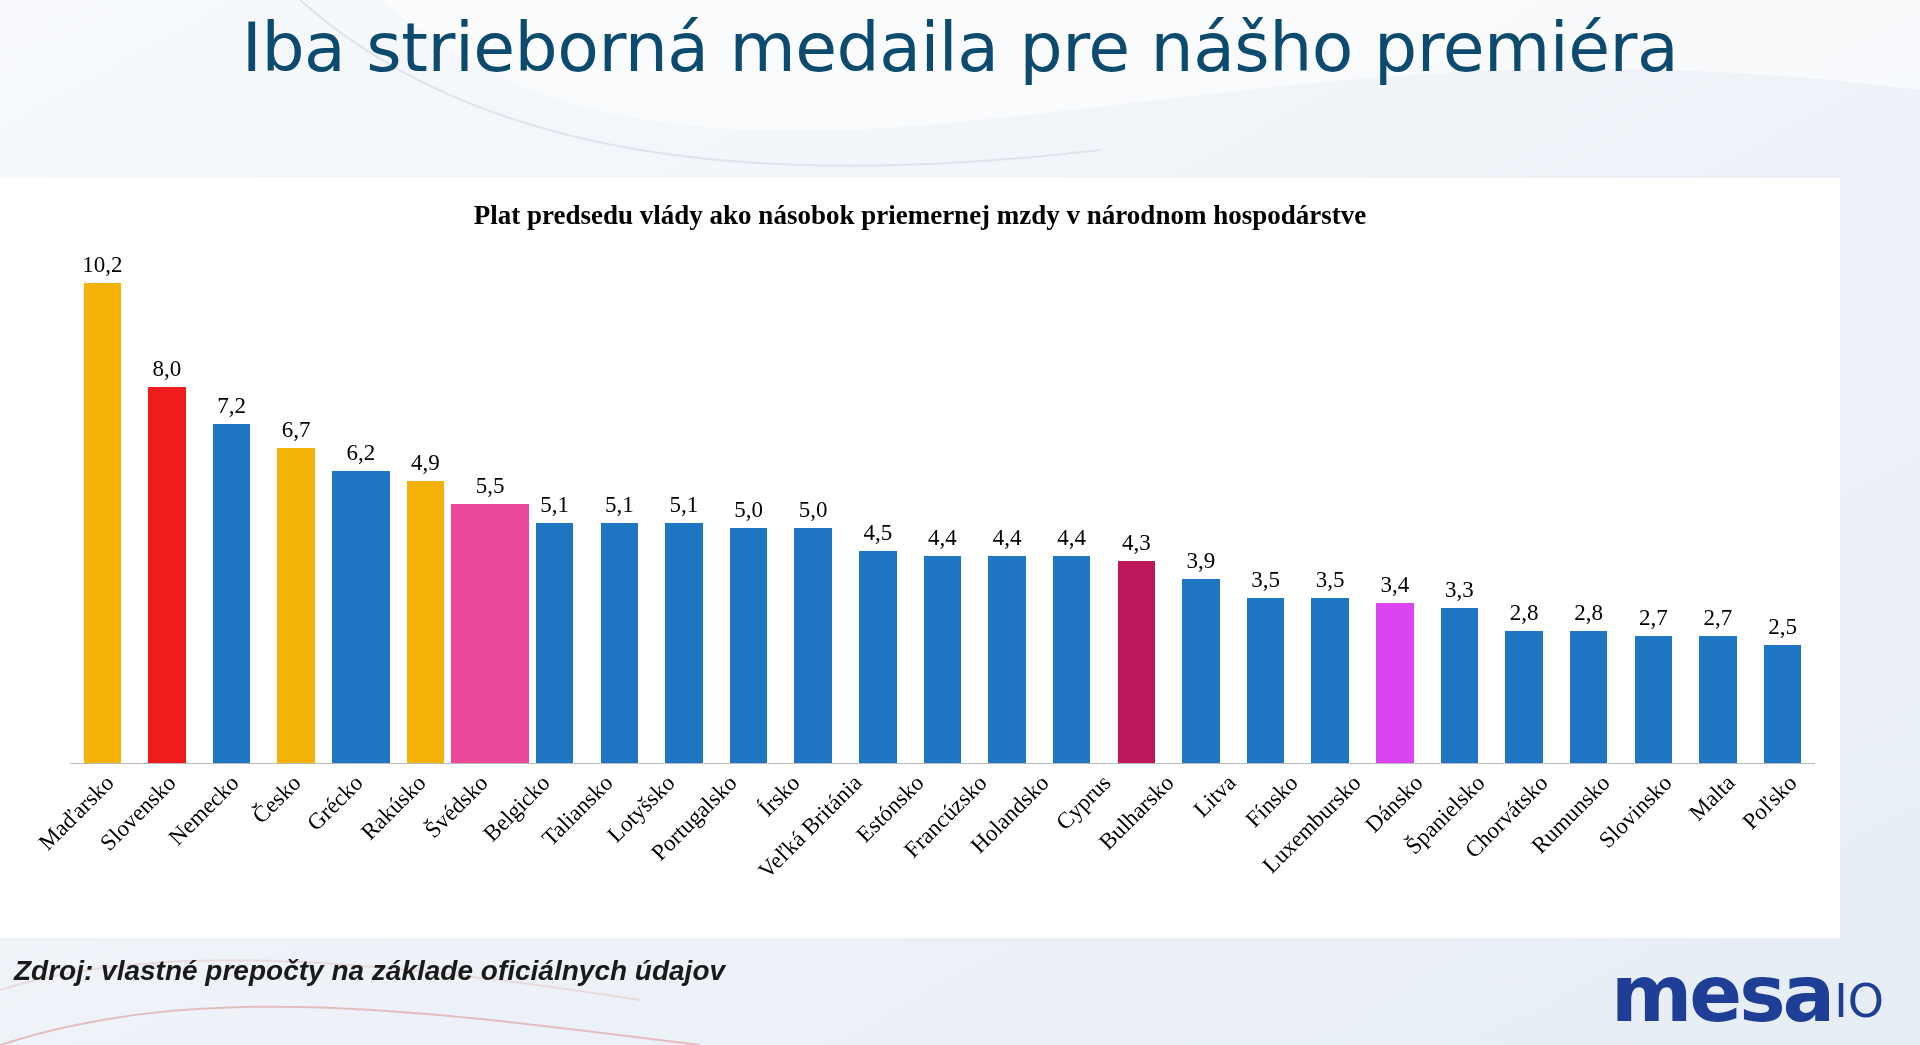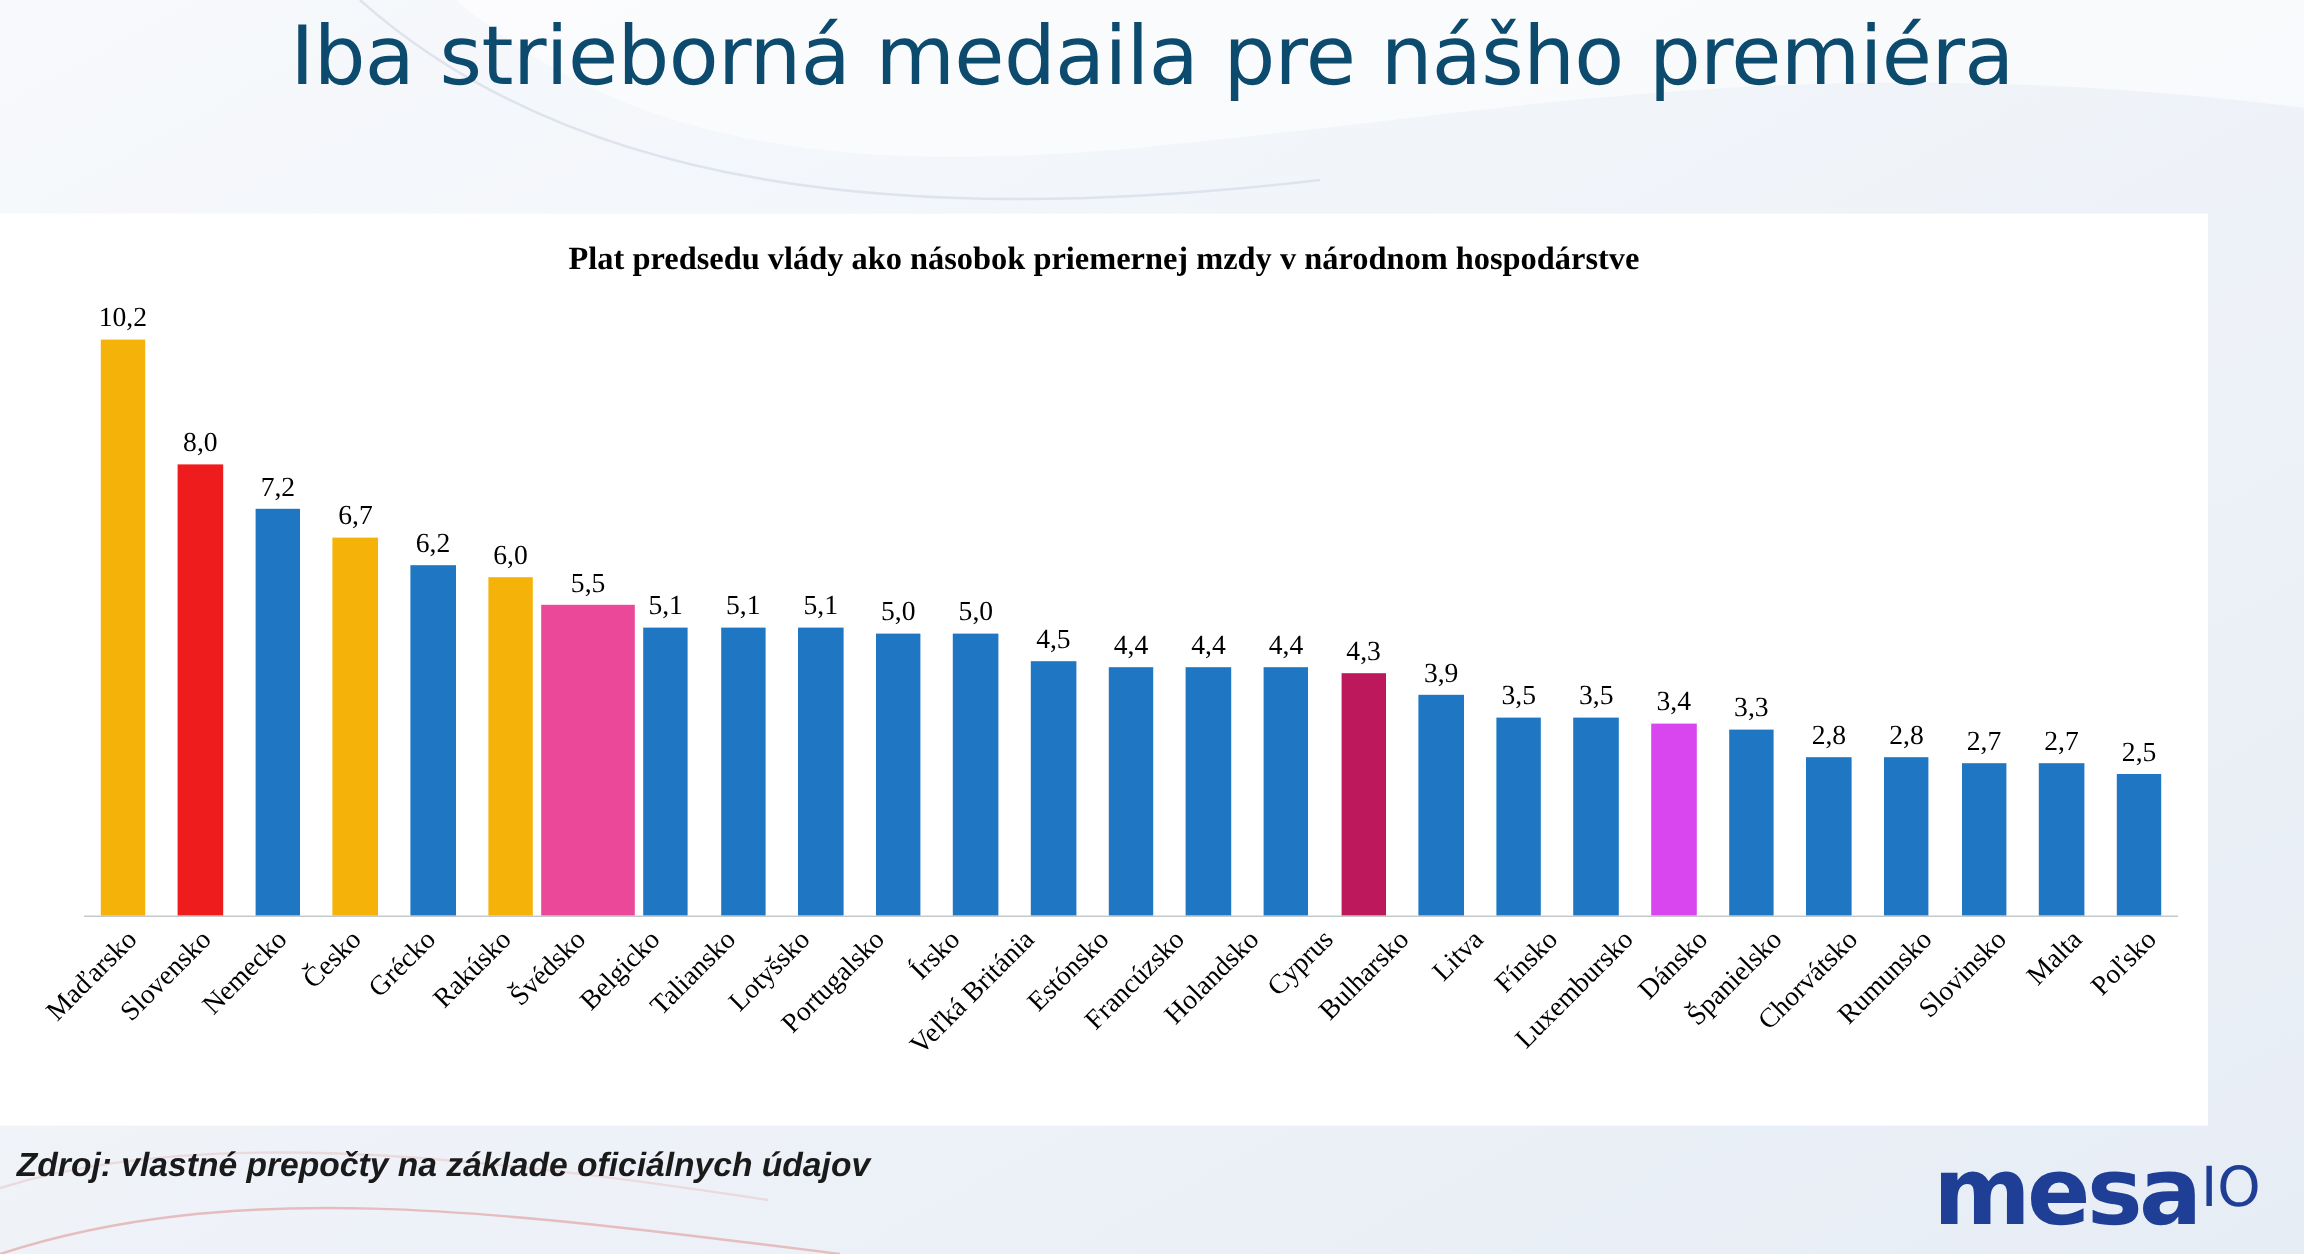--- a/index.html
+++ b/index.html
@@ -165,21 +165,21 @@
     letter-spacing: -3px;
     color: #1f3f96;
   }
   .logo-mark {
     font-family: "DejaVu Sans", sans-serif;
     font-weight: normal;
     font-size: 46px;
     line-height: 1.1;
     color: #1f3f96;
     margin-left: 2px;
-    margin-bottom: 12px;
+    margin-bottom: 0;
   }
 </style>
 </head>
 <body>
 
 <div class="bg-swoosh">
   <svg width="1920" height="1045" viewBox="0 0 1920 1045" xmlns="http://www.w3.org/2000/svg">
     <defs>
       <linearGradient id="g1" x1="0" y1="0" x2="1" y2="1">
         <stop offset="0%" stop-color="#f7f9fc"></stop>
@@ -214,27 +214,27 @@
           <div class="bar" style="height: 70.5882%; background: rgb(31, 119, 196);">
             <div class="bar-value">7,2</div>
           </div>
         </div>
         <div class="bar-slot">
           <div class="bar" style="height: 65.6863%; background: rgb(245, 179, 10);">
             <div class="bar-value">6,7</div>
           </div>
         </div>
         <div class="bar-slot">
-          <div class="bar" style="height: 60.7843%; background: rgb(31, 119, 196);">
+          <div class="bar" style="height: 60.7843%; background: rgb(31, 119, 196); padding-left: 20px;">
             <div class="bar-value">6,2</div>
           </div>
         </div>
         <div class="bar-slot">
           <div class="bar" style="height: 58.8235%; background: rgb(245, 179, 10);">
-            <div class="bar-value">6,0</div>
+            <div class="bar-value">4,9</div>
           </div>
         </div>
         <div class="bar-slot">
           <div class="bar" style="height: 53.9216%; background: #ec4899; padding-left: 40px;">
             <div class="bar-value">5,5</div>
           </div>
         </div>
         <div class="bar-slot">
           <div class="bar" style="height: 50%; background: rgb(31, 119, 196);">
             <div class="bar-value">5,1</div>

